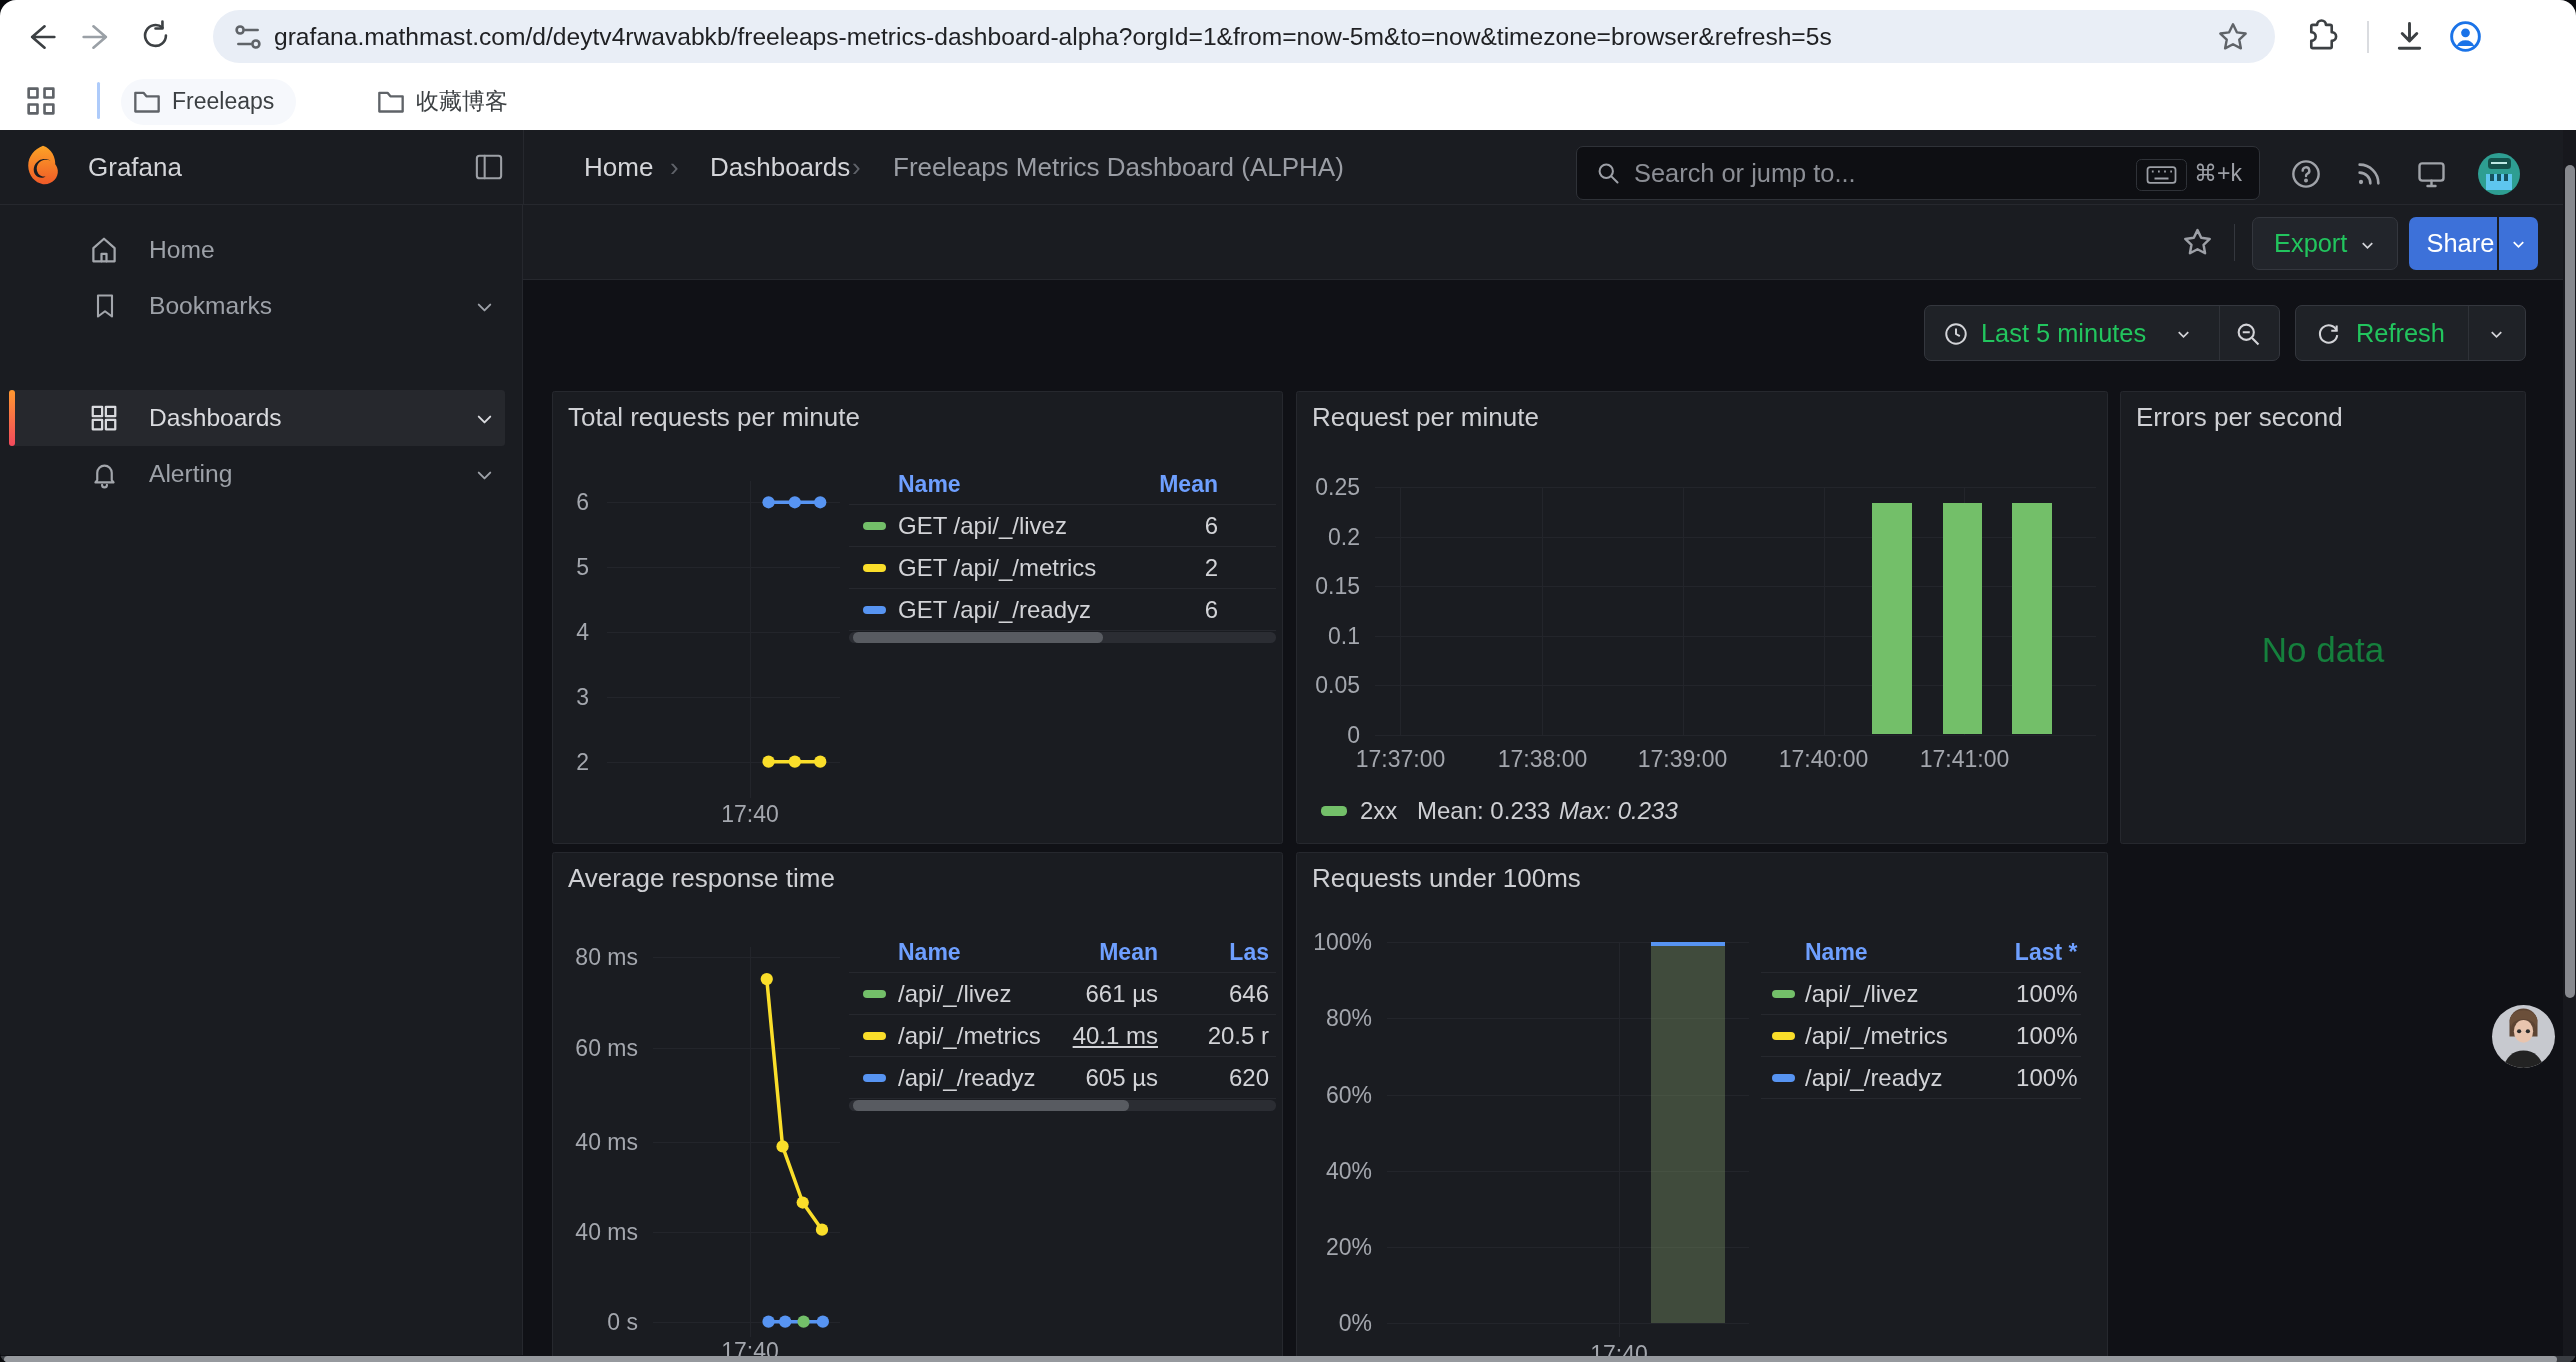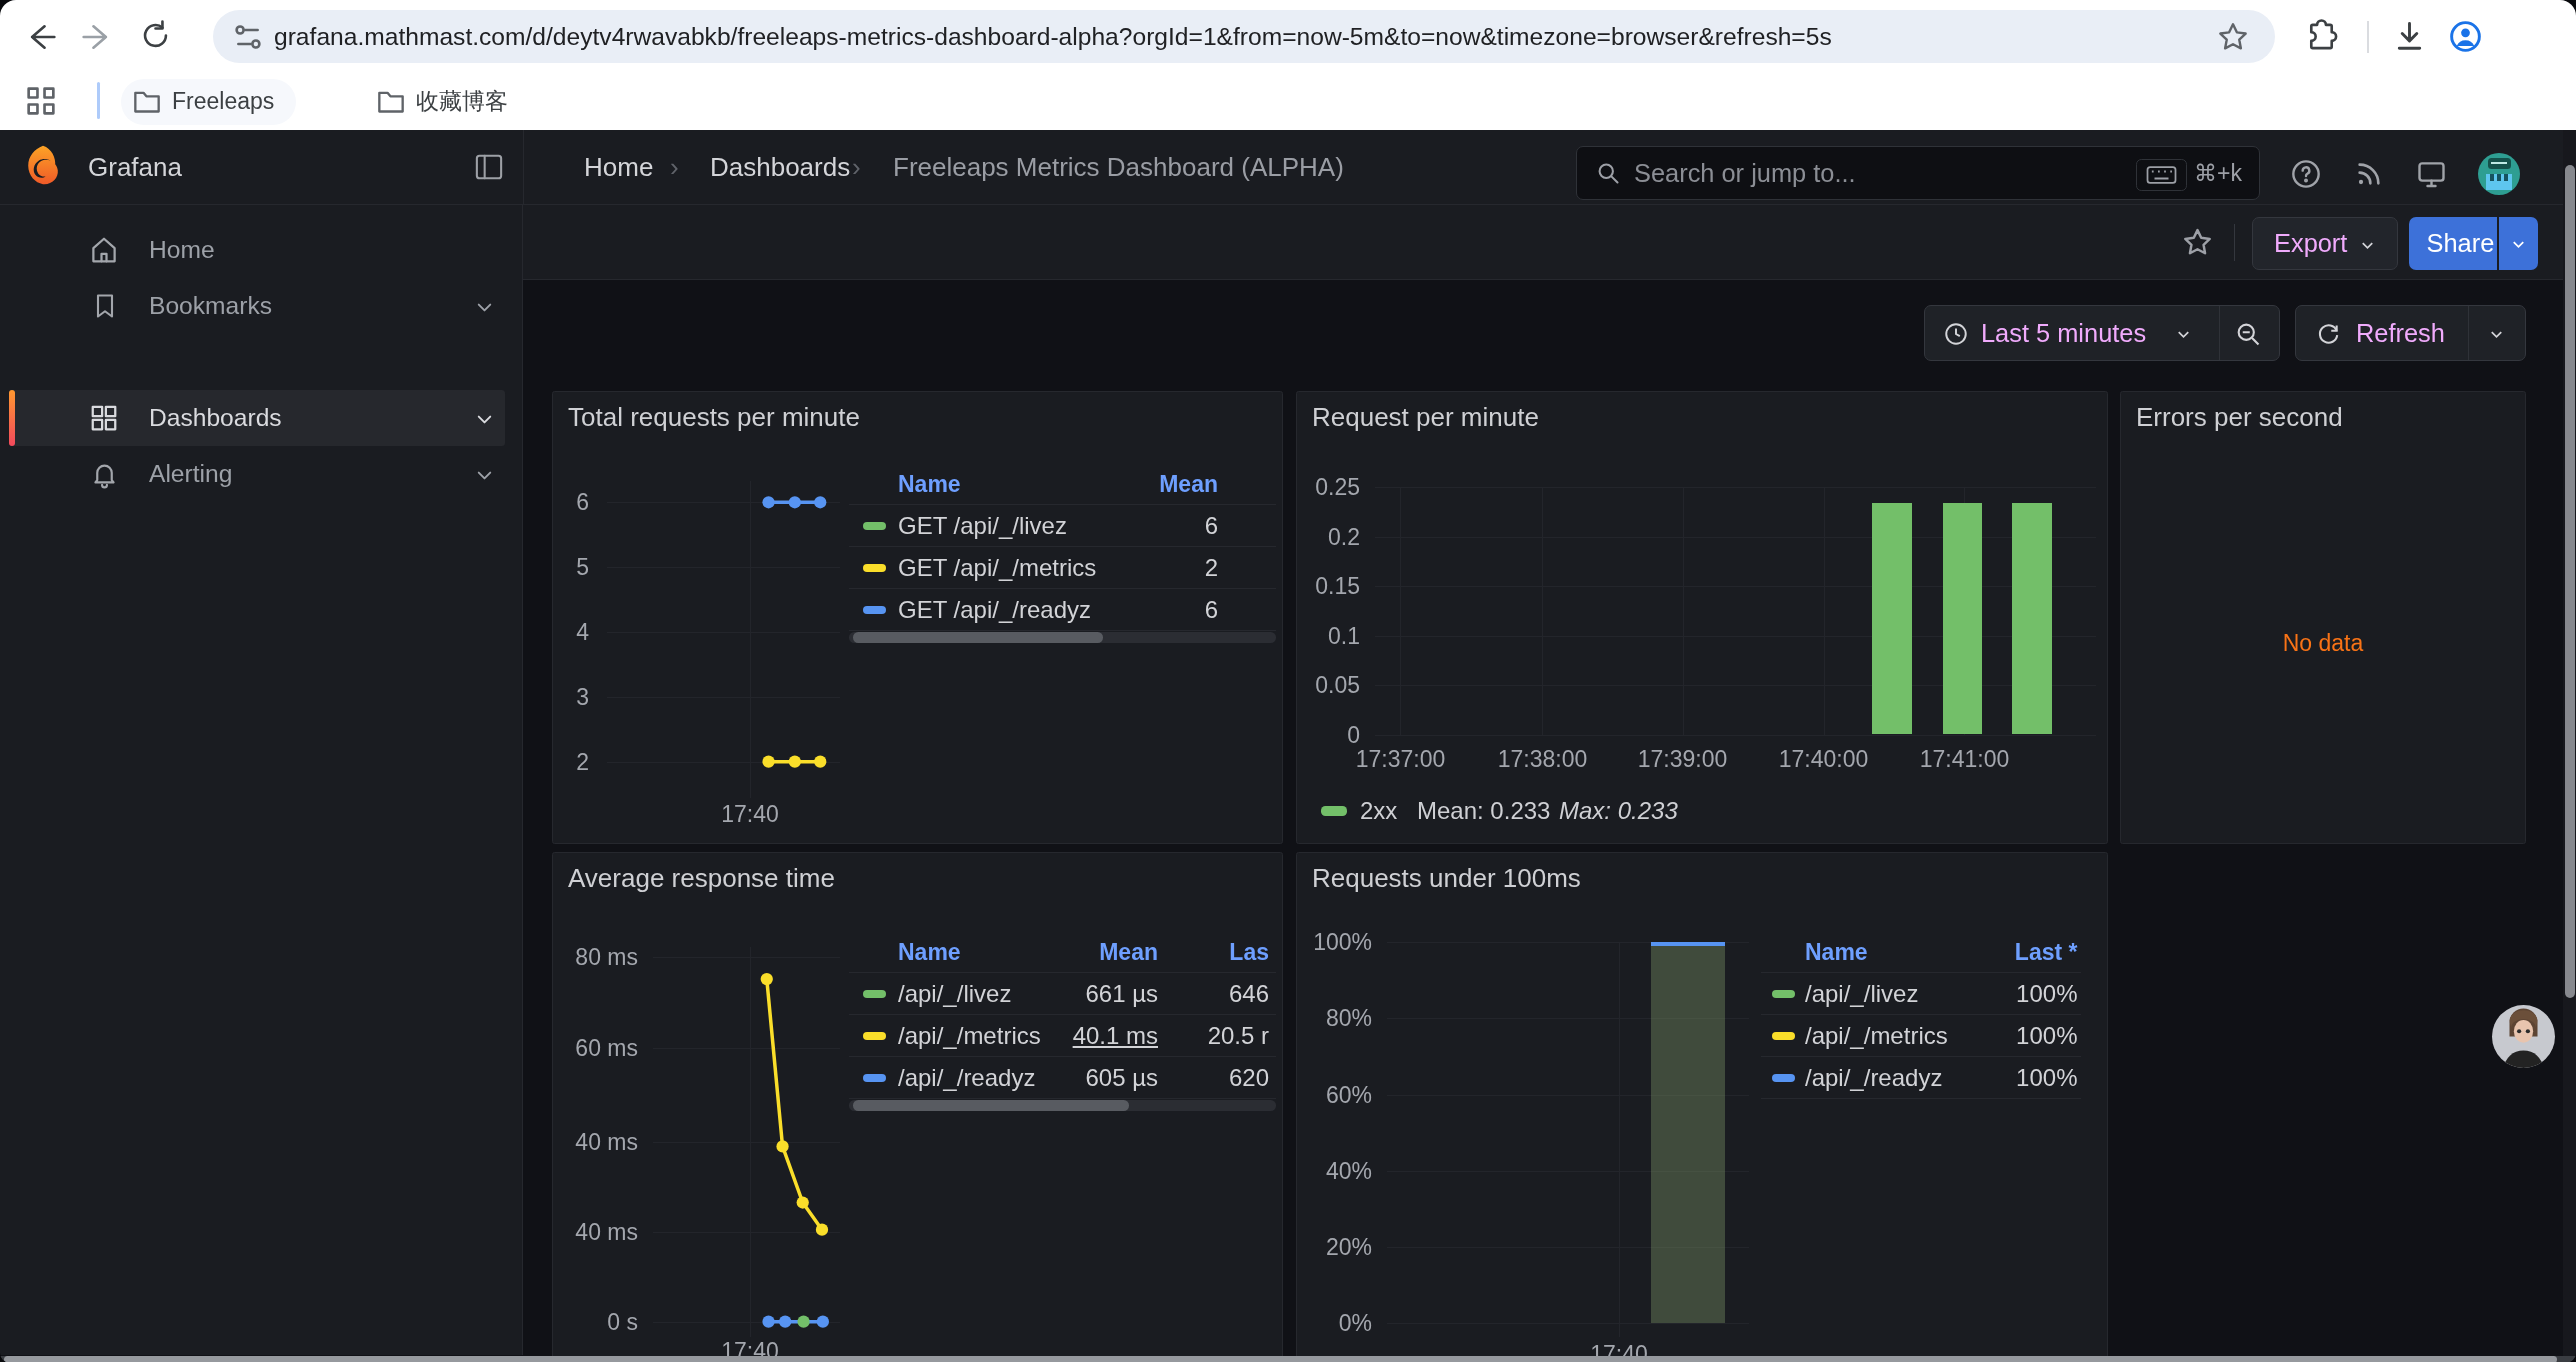--- a/index.html
+++ b/index.html
@@ -19,37 +19,37 @@
   .gf-head{left:0;top:130px;width:2576px;height:75px;background:#1a1c21;border-bottom:0.9px solid #26282e;box-sizing:border-box;}
   .gf-side{left:0;top:205px;width:523px;height:1150px;background:#1a1c21;border-right:0.9px solid #26282e;box-sizing:border-box;}
   .gf-tool{left:523px;top:205px;width:2053px;height:75px;background:#1a1c21;border-bottom:0.9px solid #26282e;box-sizing:border-box;}
   .vline-head{left:523px;top:130px;width:0.9px;height:75px;background:#26282e;}
   .crumb{top:130px;height:75px;line-height:75px;font-size:26px;}
   .side-item{left:0;width:523px;height:56px;}
   .side-label{font-size:24.6px;color:#9da1a8;line-height:56px;left:149px;position:absolute;}
   .side-active-bg{position:absolute;left:8.8px;top:0;width:496px;height:56px;background:#26282d;border-radius:3.5px;}
   .side-accent{position:absolute;left:8.8px;top:0;width:6.1px;height:56px;border-radius:3.5px;}
   .btn{position:absolute;box-sizing:border-box;border:0.9px solid #34373e;background:#22252b;border-radius:7px;}
-  .btn-label{font-size:25.4px;color:#f0abfc;position:absolute;}
+  .btn-label{font-size:25.4px;color:#22c55e;position:absolute;}
   
   .panel{position:absolute;background:#1a1c21;border:0.9px solid #26282e;border-radius:2.6px;box-sizing:border-box;}
   .ptitle{position:absolute;font-size:26px;font-weight:500;color:#cfd0d4;white-space:nowrap;}
   .ylab{position:absolute;font-size:23px;color:#a4a7ae;text-align:right;height:28px;line-height:28px;}
   .xlab{position:absolute;font-size:23px;color:#a4a7ae;text-align:center;height:26px;line-height:26px;}
   .hgrid{position:absolute;height:0.9px;background:#23252b;}
   .vgrid{position:absolute;width:0.9px;background:#23252b;}
   .lg-head{position:relative;height:39px;border-bottom:0.9px solid #26282e;}
   .lg-row{position:relative;height:41px;border-bottom:0.9px solid #26282e;}
   .lg-col{position:absolute;font-size:23px;font-weight:600;color:#6e9fff;line-height:39px;}
   .lg-name{position:absolute;font-size:24px;color:#d2d3d7;line-height:41px;}
   .lg-val{position:absolute;font-size:24px;color:#d2d3d7;line-height:41px;}
   .swatch{position:absolute;width:23px;height:8.8px;border-radius:4.4px;top:16.7px;}
   .sb-track{position:absolute;height:11.4px;border-radius:5.3px;background:#2b2d33;}
   .sb-thumb{position:absolute;height:11.4px;border-radius:5.3px;background:#585b61;top:0;}
-  .nodata{position:absolute;font-size:23px;color:#f97316;text-align:center;}
+  .nodata{position:absolute;font-size:35px;color:#15803d;text-align:center;}
   .legend-inline{position:absolute;font-size:24px;color:#cfd0d4;line-height:26px;}
 </style>
 </head>
 <body>
 
 <div class="stage">
 
   <div class="abs chrome"></div>
 
   <div class="ico" style="left:24.6px;top:21px;">

